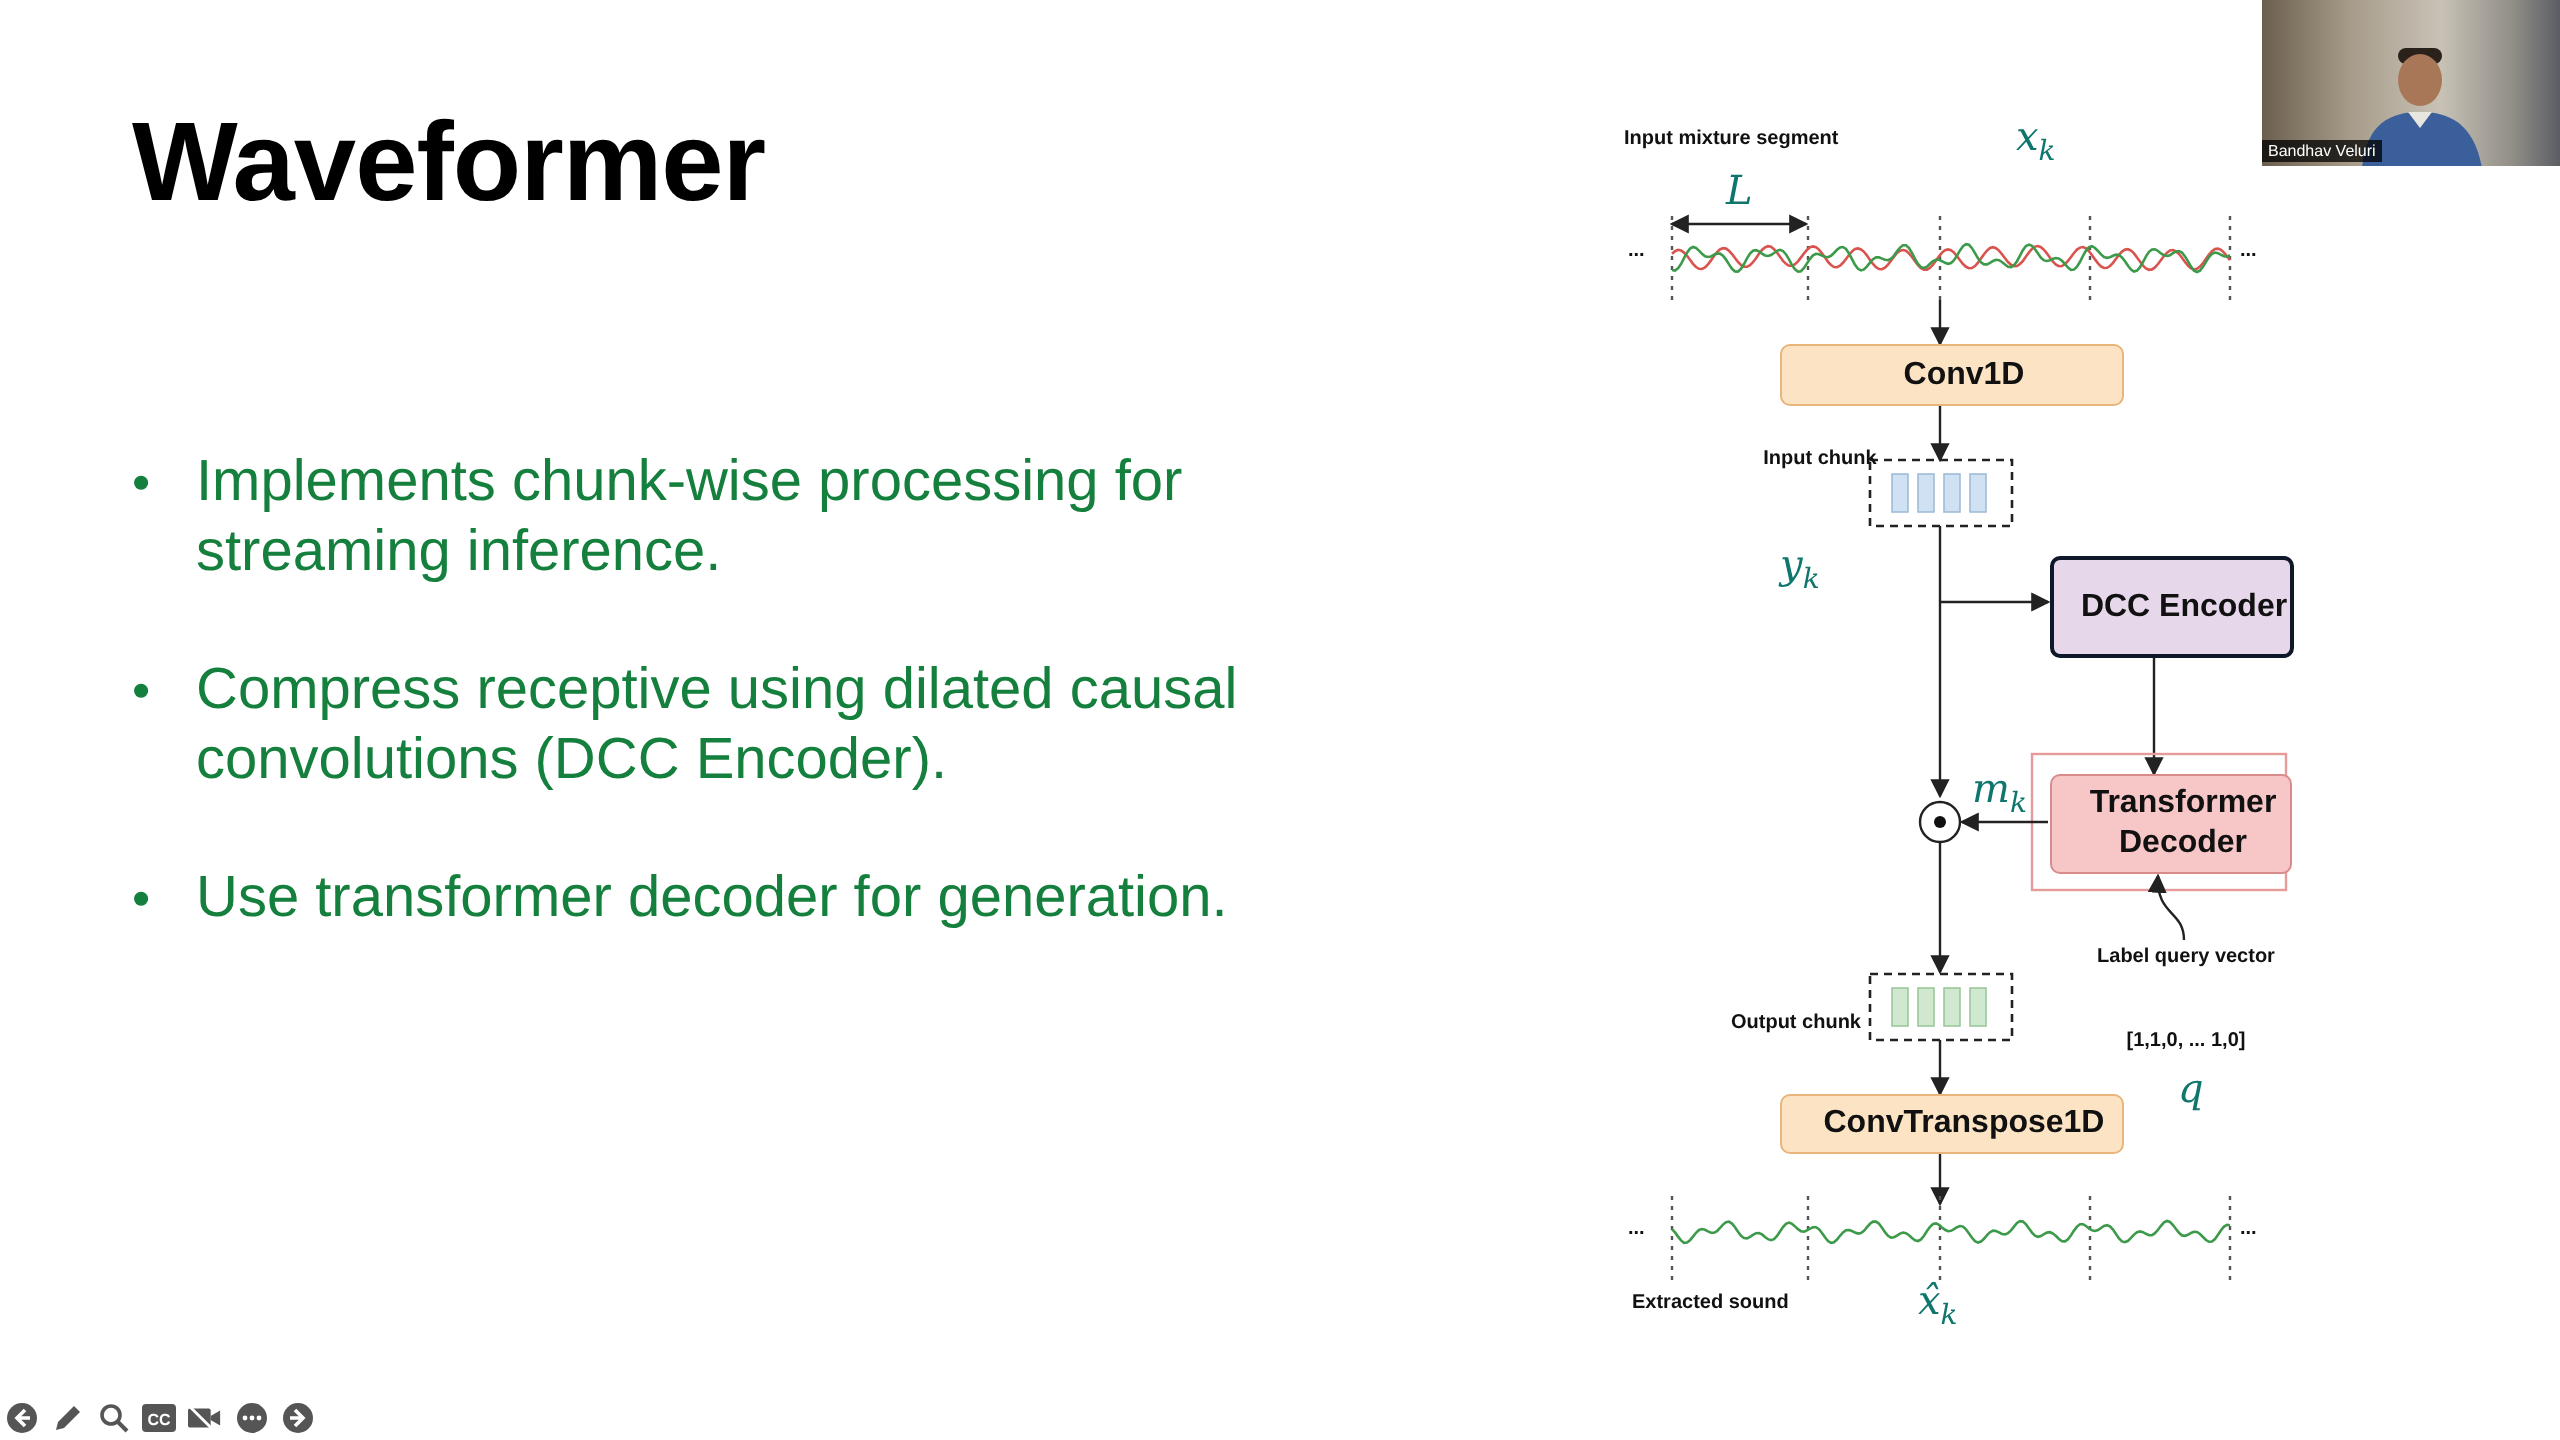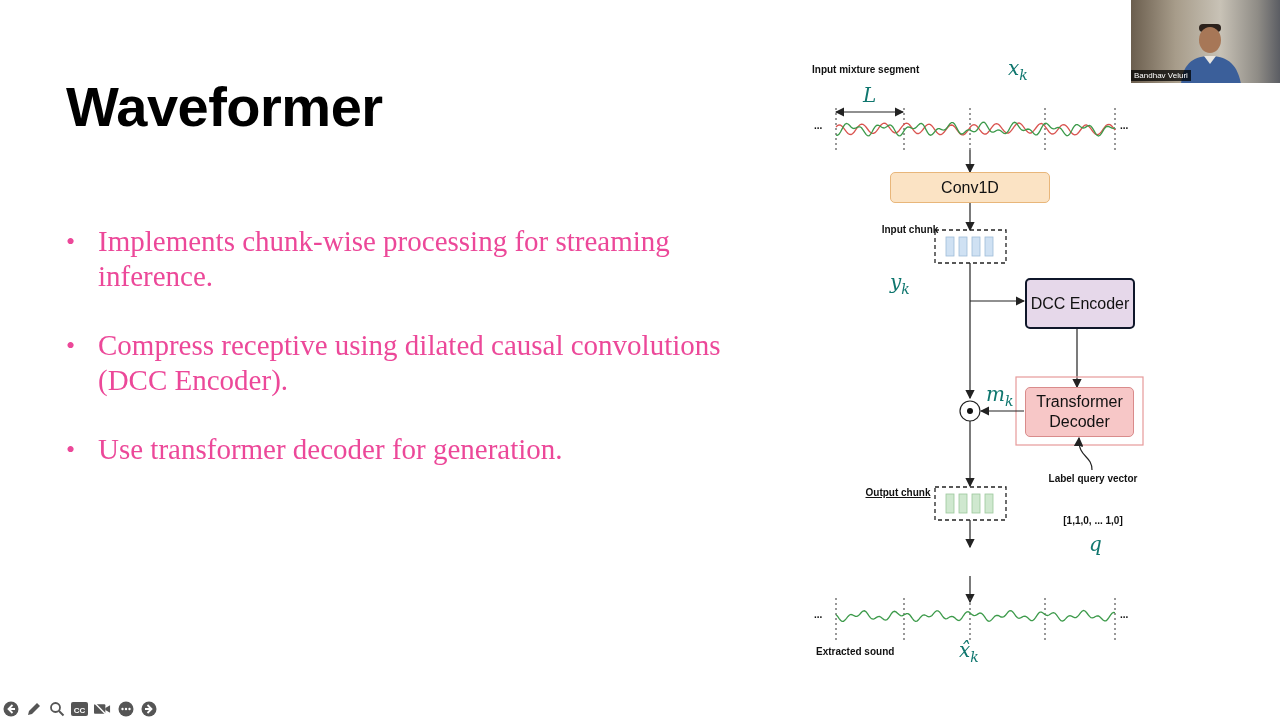--- a/index.html
+++ b/index.html
@@ -1,28 +1,28 @@
 <!DOCTYPE html>
 <html><head>
 <meta charset="utf-8">
 <style>
   html, body { margin:0; padding:0; }
   body { width:1280px; height:720px; background:#ffffff; position:relative; overflow:hidden;
          font-family:"Liberation Sans", sans-serif; color:#000; }
-  .title { position:absolute; left:66px; top:48px; font-size:56px; font-weight:bold; letter-spacing:-0.5px;margin-top:26px; }
+  .title { position:absolute; left:66px; top:48px; font-size:56px; font-weight:bold; letter-spacing:-0.5px; }
   .bullets { position:absolute; left:66px; top:224px; width:660px; margin:0; padding:0; list-style:none; }
-  .bullets li { position:relative; padding-left:32px; font-size:29px; line-height:35px; margin-bottom:34px; color:#ec4899;font-family:Liberation Serif, serif; }
+  .bullets li { position:relative; padding-left:32px; font-size:29px; line-height:35px; margin-bottom:34px; color:#15803d; }
   .bullets li::before { content:"•"; position:absolute; left:0; top:0; font-size:26px; }
   .diagram { position:absolute; left:800px; top:50px; width:360px; height:630px; }
   .diagram svg { position:absolute; left:0; top:0; }
   .lbl { position:absolute; font-weight:bold; font-size:10px; color:#111; text-align:center; line-height:20px; }
   .math { position:absolute; font-family:"DejaVu Serif", serif; font-style:italic; font-size:20px; color:#0f766e; }
   .math sub { font-size:14px; }
   .box { position:absolute; display:flex; align-items:center; justify-content:center; text-align:center;
-         font-weight:normal; font-size:16px; line-height:20px; border-radius:5px; color:#111; }
+         font-weight:bold; font-size:16px; line-height:20px; border-radius:5px; color:#111;padding-left:12px; }
   .conv { background:#fbe3c4; border:1px solid #e8b67a; }
   .dcc { background:#e6d8ea; border:2px solid #0f172a; }
   .trans { background:#f7c7c7; border:1px solid #d98b8b; }
   .video { position:absolute; left:1131px; top:0; width:149px; height:83px;
            background:linear-gradient(90deg,#6b5e4e 0%,#a79c8a 30%,#c8c2b6 60%,#8f8c86 85%,#5b5d63 100%); overflow:hidden; }
   .person { position:absolute; left:30px; top:14px; width:92px; height:70px; }
   .namebar { position:absolute; left:0; bottom:2px; background:rgba(0,0,0,0.75); color:#fff; font-size:8px;
              padding:1px 3px; font-family:"Liberation Sans", sans-serif; }
   .controls { position:absolute; left:2px; top:700px; height:18px; display:flex; gap:6px; align-items:center; }
   .ctl { width:17px; height:17px; display:flex; align-items:center; justify-content:flex-end; cursor:pointer; }
@@ -116,22 +116,23 @@
 
   <div class="box dcc" style="left:225px; top:228px; width:106px; height:47px;">DCC Encoder</div>
 
   <div class="math" style="left:186px; top:332px;text-align:right;"><span>m</span><sub>k</sub></div>
   <div class="box trans" style="left:225px; top:337px; width:107px; height:48px;">Transformer Decoder</div>
 
   <div class="lbl" style="left:238px; top:419px; width:110px;">Label query vector</div>
   <div class="lbl" style="left:234px; top:461px; width:118px;">[1,1,0, ... 1,0]</div>
   <div class="math" style="left:289px; top:482px;">q</div>
 
-  <div class="lbl" style="left:64px; top:433px; width:68px;text-decoration:underline;">Output chunk</div>
+  <div class="lbl" style="left:64px; top:452px; width:68px;">Output chunk</div>
 
+  <div class="box conv" style="left:90px; top:497px; width:158px; height:28px;">ConvTranspose1D</div>
 
   <div class="lbl" style="left:14px; top:555px;">...</div>
   <div class="lbl" style="left:320px; top:555px;">...</div>
   <div class="lbl" style="left:16px; top:592px;">Extracted sound</div>
   <div class="math" style="left:159px; top:588px;"><span>x̂</span><sub>k</sub></div>
 </div>
 
 <div class="video">
   <svg class="person" viewBox="0 0 92 70">
     <rect x="38" y="10" width="22" height="8" rx="4" fill="#2b211b"></rect>

